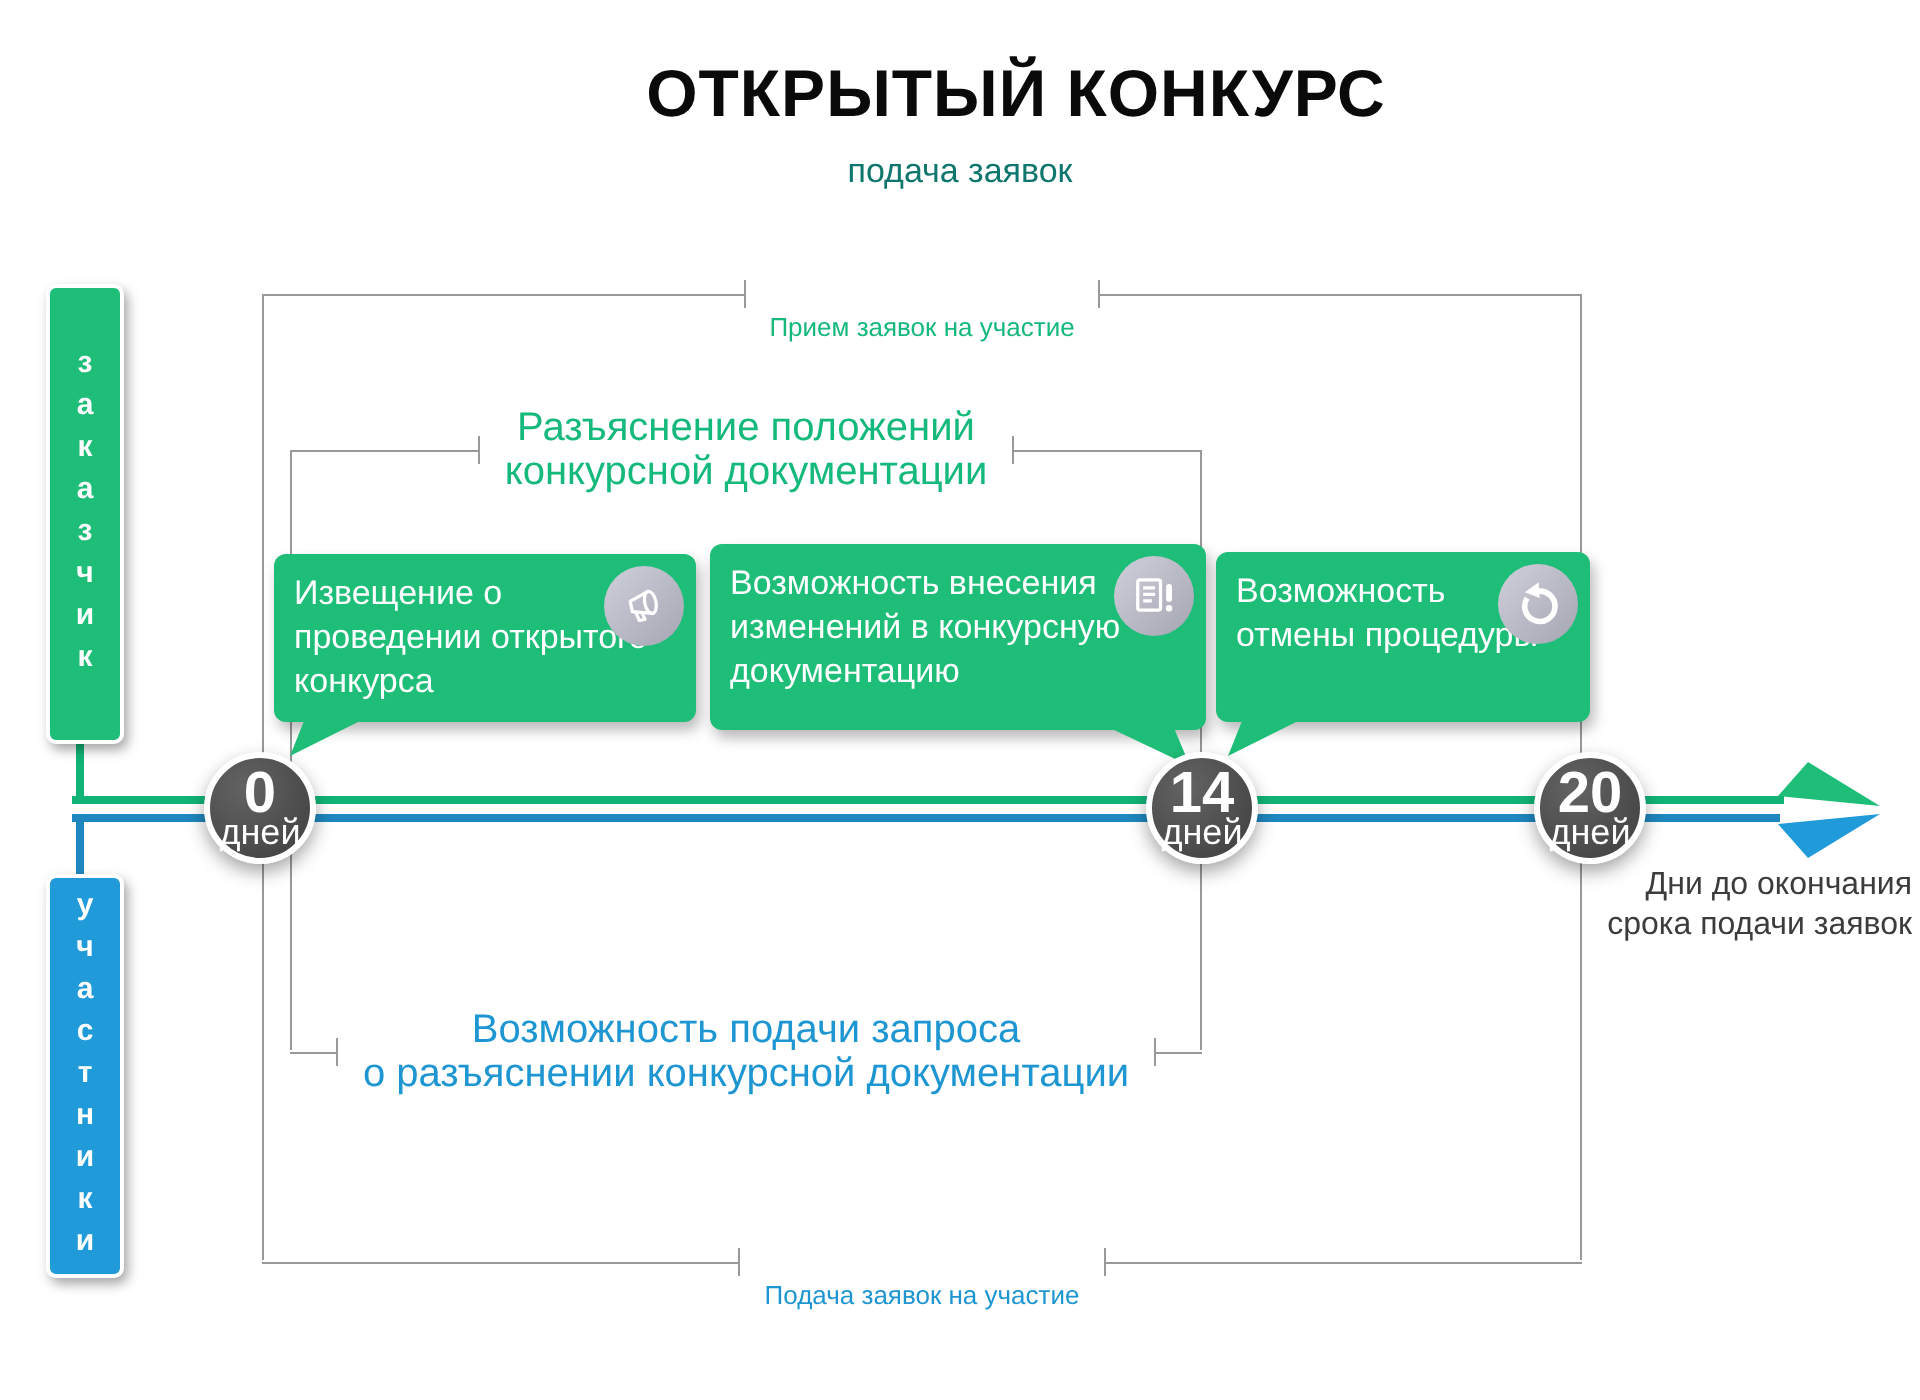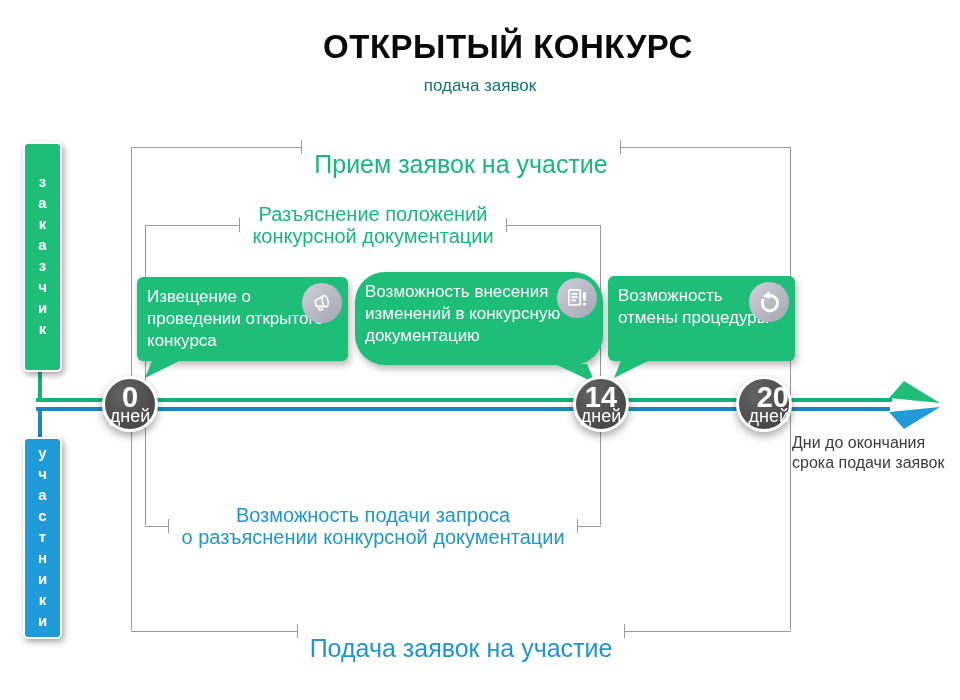--- a/index.html
+++ b/index.html
@@ -18,21 +18,21 @@
   .vl-outer-right{left:790px;top:147px;height:483px;}
   .vl-inner-left{left:145px;top:225px;height:300px;}
   .vl-inner-right{left:600px;top:225px;height:300px;}
 
   
   .bracket{position:absolute;display:flex;align-items:center;z-index:2;}
   .bracket .seg{flex:1;height:1px;background:#98999b;}
   .bracket .tick{width:1px;height:14px;background:#98999b;}
   .bracket .label{padding:0 12px;text-align:center;white-space:pre-line;
                   font-size:20px;line-height:22px;}
-  .bracket.single .label{font-size:25px;margin-top:34px;}
+  .bracket.single .label{font-size:13px;margin-top:34px;}
   .bracket.green .label{color:#16b97c;}
   .bracket.blue .label{color:#1e96d2;}
   .br-top-outer{left:131px;top:134px;width:660px;height:26px;}
   .br-top-inner{left:145px;top:202px;width:456px;height:46px;}
   .br-bottom-inner{left:145px;top:503px;width:456px;height:46px;}
   .br-bottom-outer{left:131px;top:618px;width:660px;height:26px;}
 
   
   .tl-green{position:absolute;left:36px;top:398px;width:856px;height:4px;background:#12b376;z-index:2;}
   .tl-blue{position:absolute;left:36px;top:407px;width:854px;height:4px;background:#1f87bf;z-index:2;}
@@ -46,42 +46,42 @@
         writing-mode:vertical-rl;text-orientation:upright;letter-spacing:4px;
         display:flex;align-items:center;justify-content:center;z-index:3;}
   .lane-customer{top:142px;height:226px;background:#1ebe78;}
   .lane-participants{top:437px;height:198px;background:#209ad8;}
 
   
   .event{position:absolute;background:#1ebe78;border-radius:6px;color:#fff;
          box-shadow:2px 4px 7px rgba(0,0,0,.28);z-index:3;}
   .event .event-label{padding:9px 10px;font-size:17px;line-height:22px;}
   .ev-1{left:137px;top:277px;width:211px;height:84px;}
-  .ev-2{left:355px;top:272px;width:248px;height:93px;border-radius:30px;}
+  .ev-2{left:355px;top:272px;width:248px;height:93px;}
   .ev-3{left:608px;top:276px;width:187px;height:85px;}
   .tail{position:absolute;background:#1ebe78;}
   .tail-1{left:8px;bottom:-17px;width:36px;height:18px;clip-path:polygon(0 100%,20% 0,100% 0);}
   .tail-2{right:8px;bottom:-18px;width:40px;height:19px;clip-path:polygon(0 0,80% 0,100% 100%);}
   .tail-3{left:6px;bottom:-17px;width:36px;height:18px;clip-path:polygon(20% 0,100% 0,0 100%);}
   .icon-circle{position:absolute;top:6px;right:6px;width:40px;height:40px;border-radius:50%;
                background:linear-gradient(135deg,#d0d0dc,#a5a5b3);
                display:flex;align-items:center;justify-content:center;}
 
   
   .marker{position:absolute;width:50px;height:50px;border-radius:50%;
           background:radial-gradient(circle at 35% 30%,#636363,#3e3e3e);
           border:3px solid #fff;box-shadow:0 4px 9px rgba(0,0,0,.35);
           color:#fff;text-align:center;z-index:5;top:376px;}
-  .m-0{left:102px;}  .m-15{left:573px;}  .m-20{left:736px;text-align:right;}
+  .m-0{left:102px;}  .m-15{left:573px;}  .m-20{left:767px;}
   .marker .val{display:block;font-size:29px;font-weight:bold;line-height:28px;margin-top:4px;}
   .marker .unit{display:block;font-size:18px;line-height:12px;margin-top:-1px;}
 
   
   .arrow{position:absolute;left:887px;top:379px;z-index:3;}
-  .caption{position:absolute;left:792px;top:433px;width:164px;text-align:left;
+  .caption{position:absolute;left:792px;top:433px;width:164px;text-align:right;
            font-size:16px;line-height:20px;color:#3c3c3c;white-space:pre-line;}
 </style>
 </head>
 <body>
 
 <div class="stage">
 
   <div class="title">ОТКРЫТЫЙ КОНКУРС</div>
   <div class="subtitle">подача заявок</div>
 

